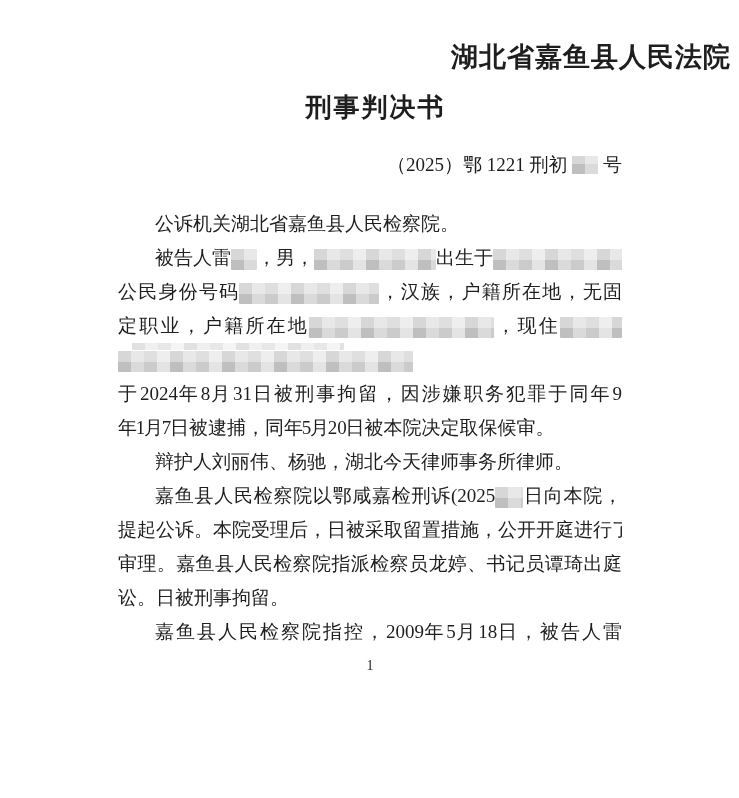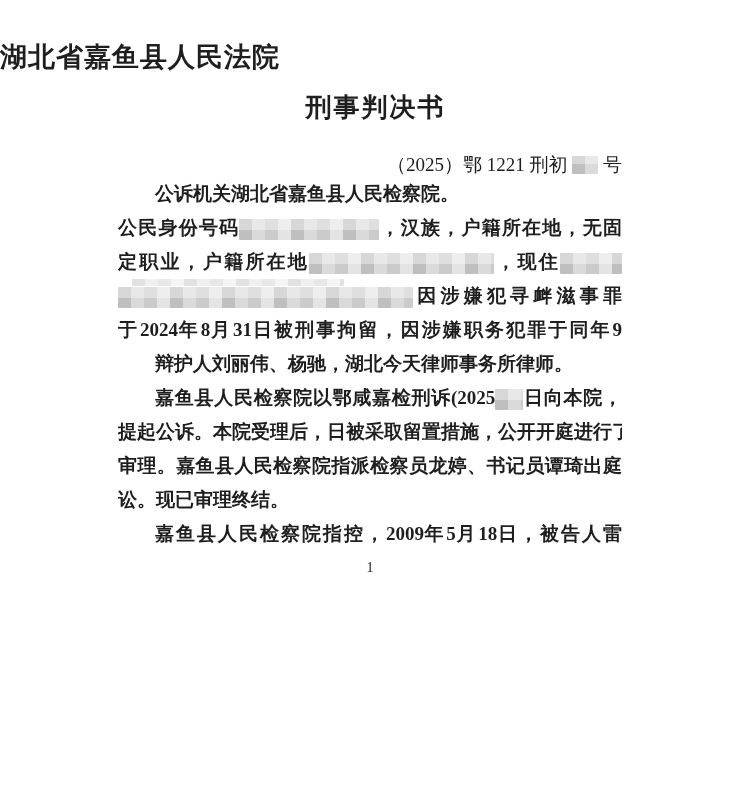--- a/index.html
+++ b/index.html
@@ -12,22 +12,22 @@
     width:739px;height:798px;
     margin:0 auto;
     background:var(--paper);
     font-family:"Liberation Serif","DejaVu Serif",serif;
     color:var(--ink);
     overflow:hidden;
     box-sizing:border-box;
     padding-top:42px;
   }
   .doc-title{
-    margin:0 0 21px 0;
-    text-align:left;
+    margin:0 8px 21px 0;
+    text-align:right;
     font-size:27px;
     line-height:30px;
     font-weight:bold;
     letter-spacing:1px;
   }
   .doc-subtitle{
     margin:0 0 30px 12px;
     text-align:center;
     font-size:26px;
     line-height:30px;
@@ -35,32 +35,32 @@
     letter-spacing:2px;
   }
   .content{
     width:504px;
     margin:0 auto 0 118px;
   }
   .case-no{
     text-align:right;
     font-size:19px;
     line-height:24px;
+    margin-bottom:30px;
     white-space:nowrap;
   }
   .line{
     position:relative;
     height:34px;
     line-height:34px;
     font-size:19px;
     white-space:nowrap;
     overflow:hidden;
     word-spacing:-6px;
     text-align:left;
-    font-weight:bold;
   }
   .line.justify{
     text-align:justify;
     text-align-last:justify;
   }
   .line.indent{
     text-indent:37px;
   }
   .redact{
     position:relative;
@@ -108,28 +108,30 @@
   <div class="content">
 
     <div class="case-no">
       <span>（2025）鄂 1221 刑初</span>
       <span class="redact small" style="width:26px"></span>
       <span>号</span>
     </div>
 
     <div>
         <div class="line indent"><span>公诉机关湖北省嘉鱼县人民检察院。</span></div>
+        <div class="line indent justify"><span>被告人雷</span><span class="redact" style="width: 26px;"></span><span>，男，</span><span class="redact" style="width: 122px;"></span><span>出生于</span><span class="redact" style="width: 130px;"></span></div>
         <div class="line justify"><span>公民身份号码</span><span class="redact" style="width: 140px;"></span><span>，汉族，户籍所在地，无固</span></div>
         <div class="line justify"><span>定职业，户籍所在地</span><span class="redact" style="width: 185px;"></span><span>，现住</span><span class="redact" style="width: 62px;"></span></div>
-        <div class="line justify"><span class="redact ghost" style="width: 295px;"></span><span>因涉嫌犯寻衅滋事罪</span></div>
+        <div class="line justify"><span class="redact ghost" style="width: 295px;"></span></div>
         <div class="line justify"><span>于 2024 年 8 月 31 日被刑事拘留，因涉嫌职务犯罪于同年 9</span></div>
+        <div class="line"><span>年 1 月 7 日被逮捕，同年 5 月 20 日被本院决定取保候审。</span></div>
         <div class="line indent"><span>辩护人刘丽伟、杨驰，湖北今天律师事务所律师。</span></div>
         <div class="line indent justify"><span>嘉鱼县人民检察院以鄂咸嘉检刑诉(2025</span><span class="redact" style="width: 28px;"></span><span>日向本院，</span></div>
         <div class="line justify"><span>提起公诉。本院受理后，日被采取留置措施，公开开庭进行了</span></div>
         <div class="line justify"><span>审理。嘉鱼县人民检察院指派检察员龙婷、书记员谭琦出庭</span></div>
-        <div class="line"><span>讼。现已审理终结。</span></div>
+        <div class="line"><span>讼。日被刑事拘留。</span></div>
         <div class="line indent justify"><span>嘉鱼县人民检察院指控，2009 年 5 月 18 日，被告人雷</span></div>
       </div>
 
     <div class="page-number">1</div>
   </div>
 
 </div>
 
 </body></html>

